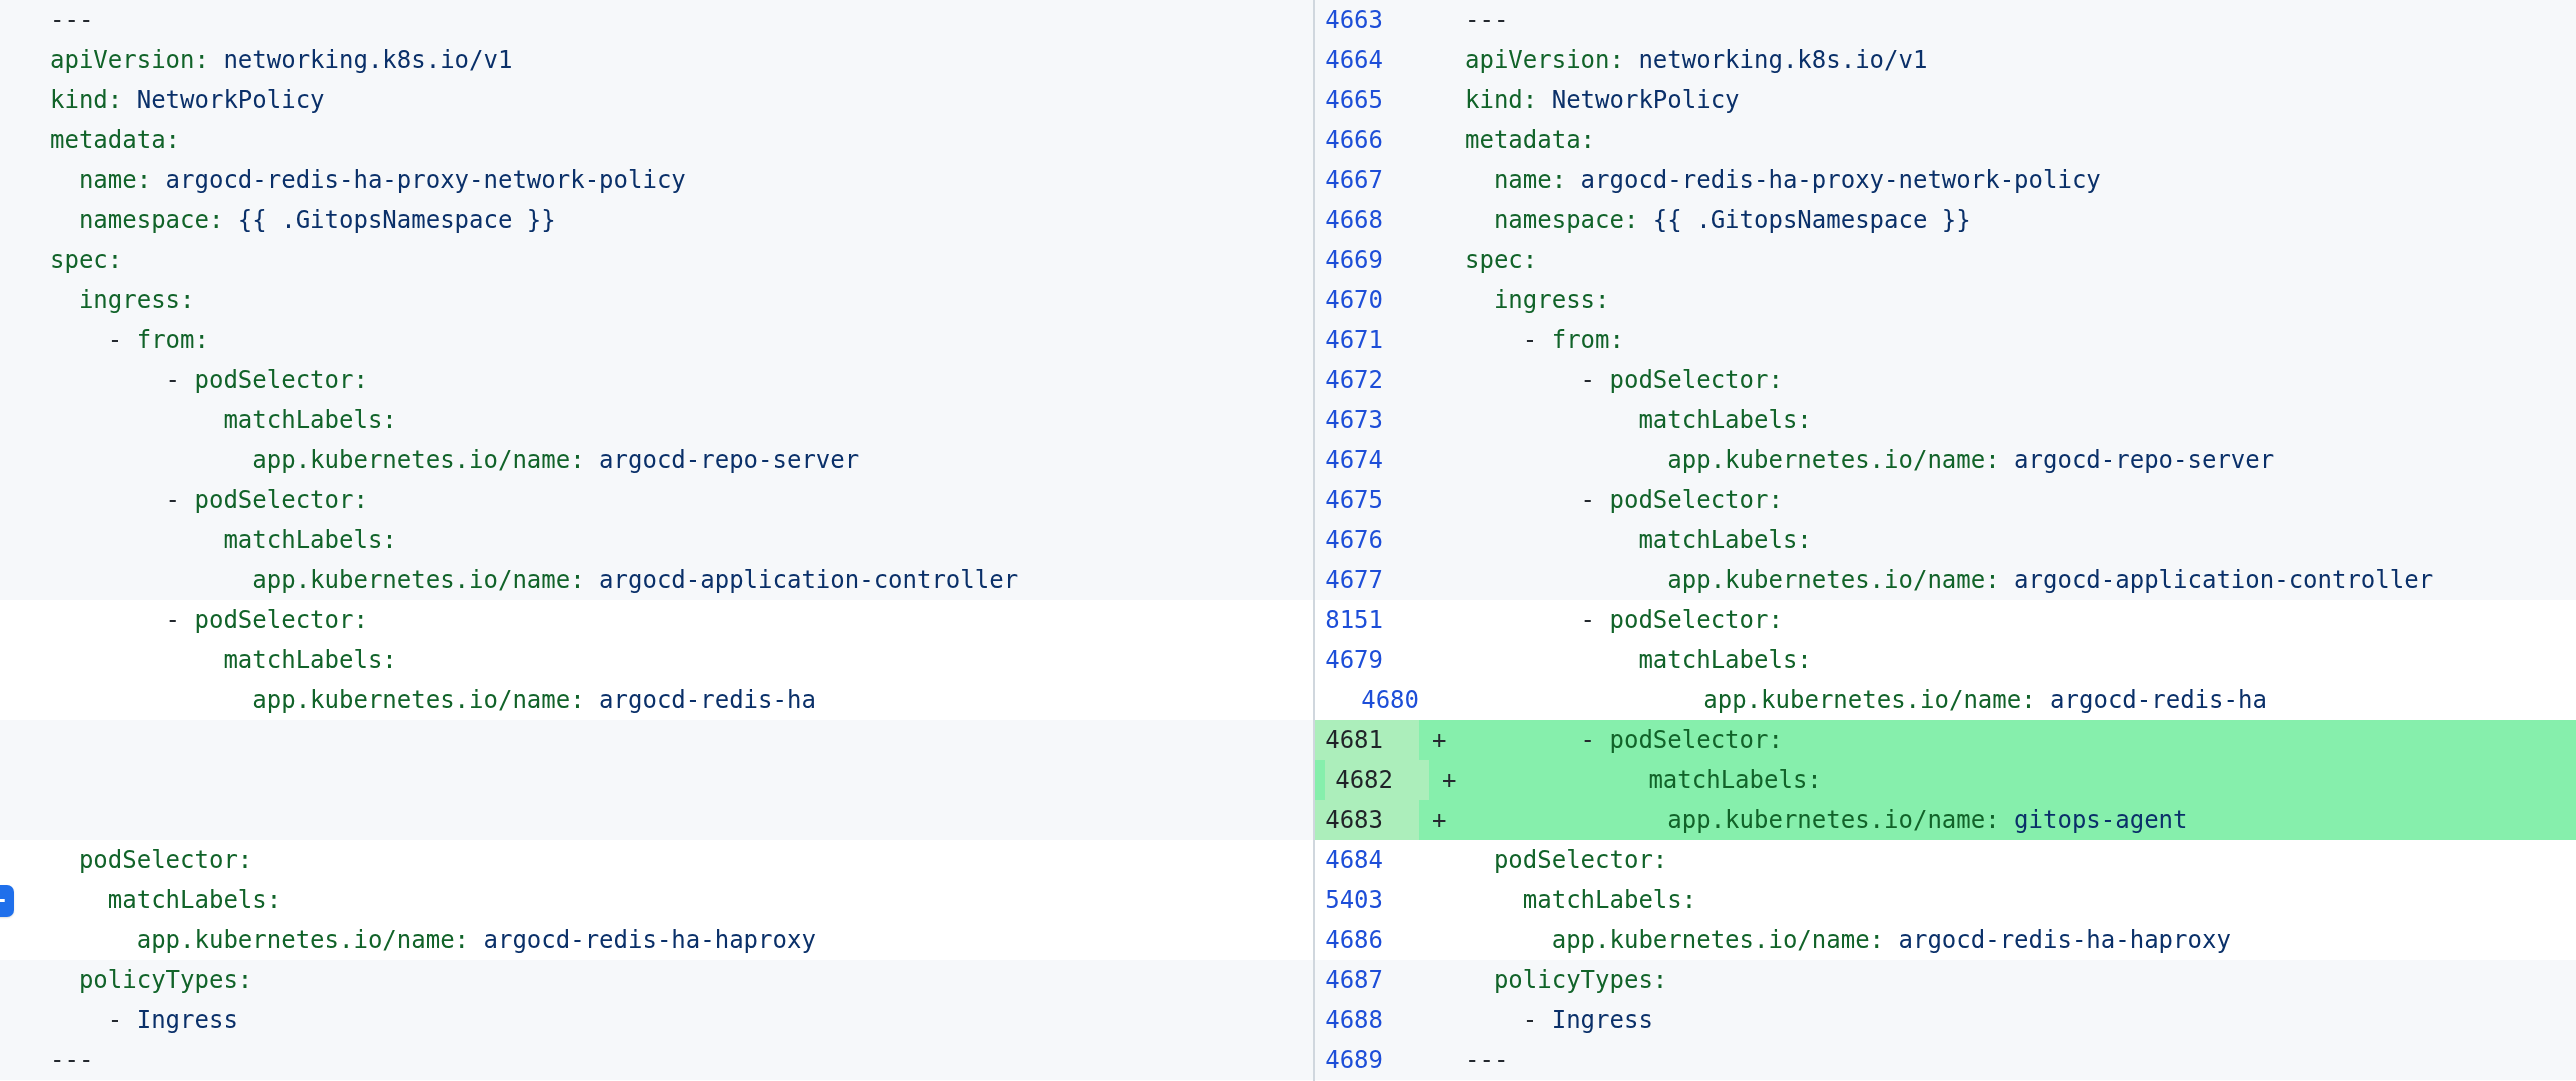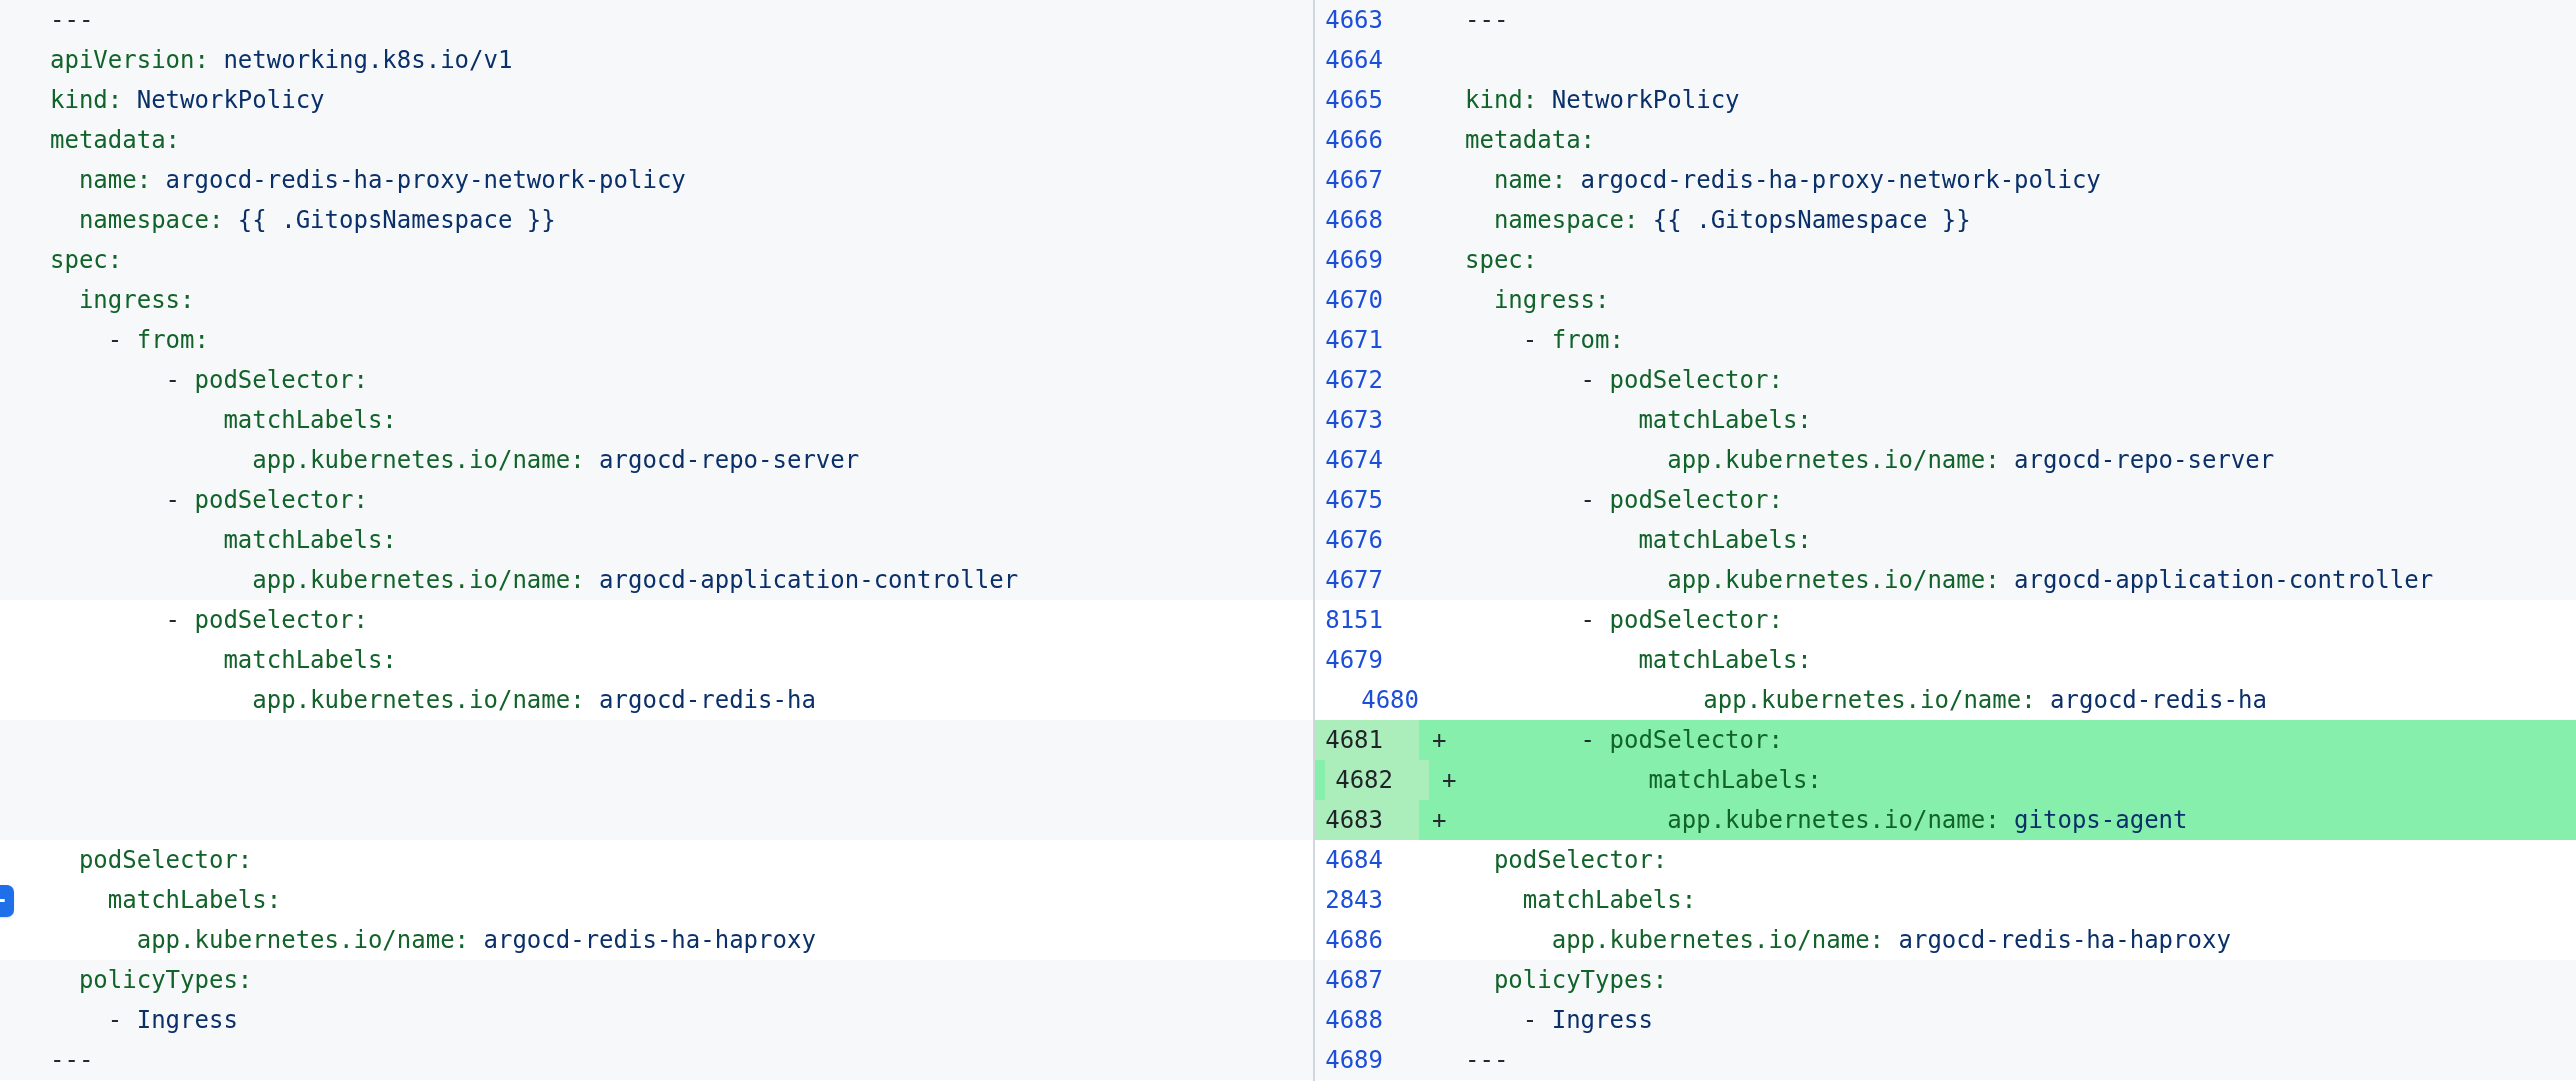--- a/index.html
+++ b/index.html
@@ -153,21 +153,21 @@
       </div>
       <div class="row bg-expanded" style="height: 40px; line-height: 40px;">
         <span class="code"><span class="tok-plain">---</span></span>
       </div>
     </div>
   <div class="pane" id="right-pane">
       <div class="row bg-expanded" style="height: 40px; line-height: 40px;">
         <div class="gutter">4663</div>
         <div class="content"><span class="tok-plain">---</span></div>
       </div>
-      <div class="row bg-expanded" style="height: 40px; line-height: 40px; flex-direction: column;">
+      <div class="row bg-expanded" style="height: 40px; line-height: 40px;">
         <div class="gutter">4664</div>
         <div class="content"><span class="tok-key">apiVersion:</span><span class="tok-val"> networking.k8s.io/v1</span></div>
       </div>
       <div class="row bg-expanded" style="height: 40px; line-height: 40px;">
         <div class="gutter">4665</div>
         <div class="content"><span class="tok-key">kind:</span><span class="tok-val"> NetworkPolicy</span></div>
       </div>
       <div class="row bg-expanded" style="height: 40px; line-height: 40px;">
         <div class="gutter">4666</div>
         <div class="content"><span class="tok-key">metadata:</span></div>
@@ -238,21 +238,21 @@
       </div>
       <div class="row bg-add" style="height: 40px; line-height: 40px;">
         <div class="gutter gut-add">4683</div>
         <div class="content"><span class="marker">+</span><span class="tok-plain">              </span><span class="tok-key">app.kubernetes.io/name:</span><span class="tok-val"> gitops-agent</span></div>
       </div>
       <div class="row bg-context" style="height: 40px; line-height: 40px;">
         <div class="gutter">4684</div>
         <div class="content"><span class="tok-plain">  </span><span class="tok-key">podSelector:</span></div>
       </div>
       <div class="row bg-context" style="height: 40px; line-height: 40px;">
-        <div class="gutter">2843</div>
+        <div class="gutter">5403</div>
         <div class="content"><span class="tok-plain">    </span><span class="tok-key">matchLabels:</span></div>
       </div>
       <div class="row bg-context" style="height: 40px; line-height: 40px;">
         <div class="gutter">4686</div>
         <div class="content"><span class="tok-plain">      </span><span class="tok-key">app.kubernetes.io/name:</span><span class="tok-val"> argocd-redis-ha-haproxy</span></div>
       </div>
       <div class="row bg-expanded" style="height: 40px; line-height: 40px;">
         <div class="gutter">4687</div>
         <div class="content"><span class="tok-plain">  </span><span class="tok-key">policyTypes:</span></div>
       </div>

